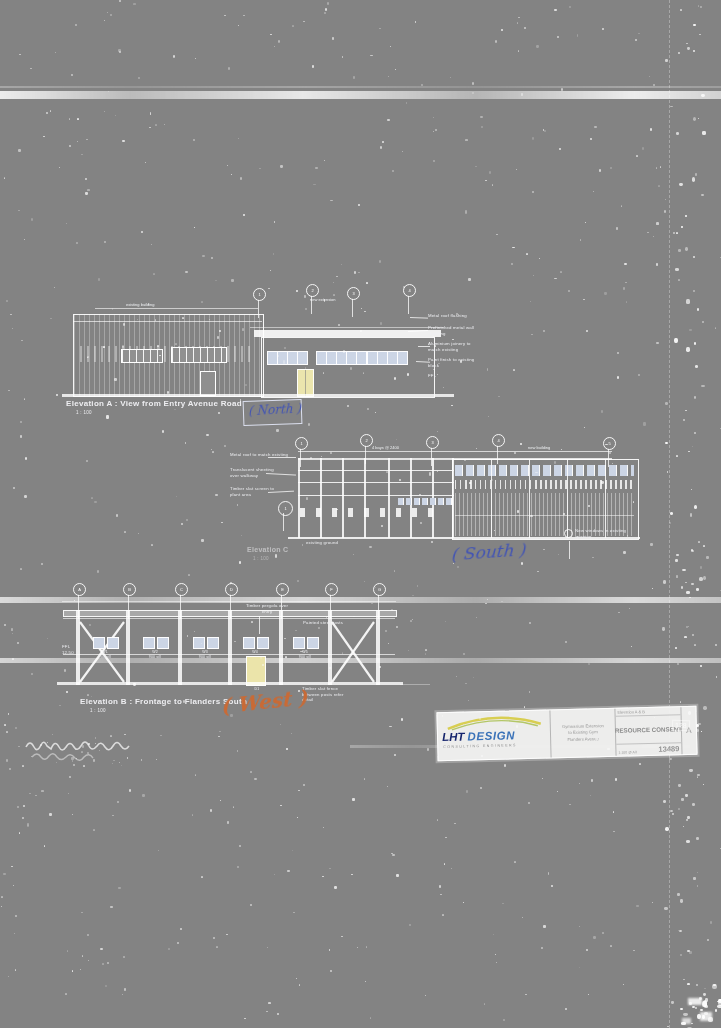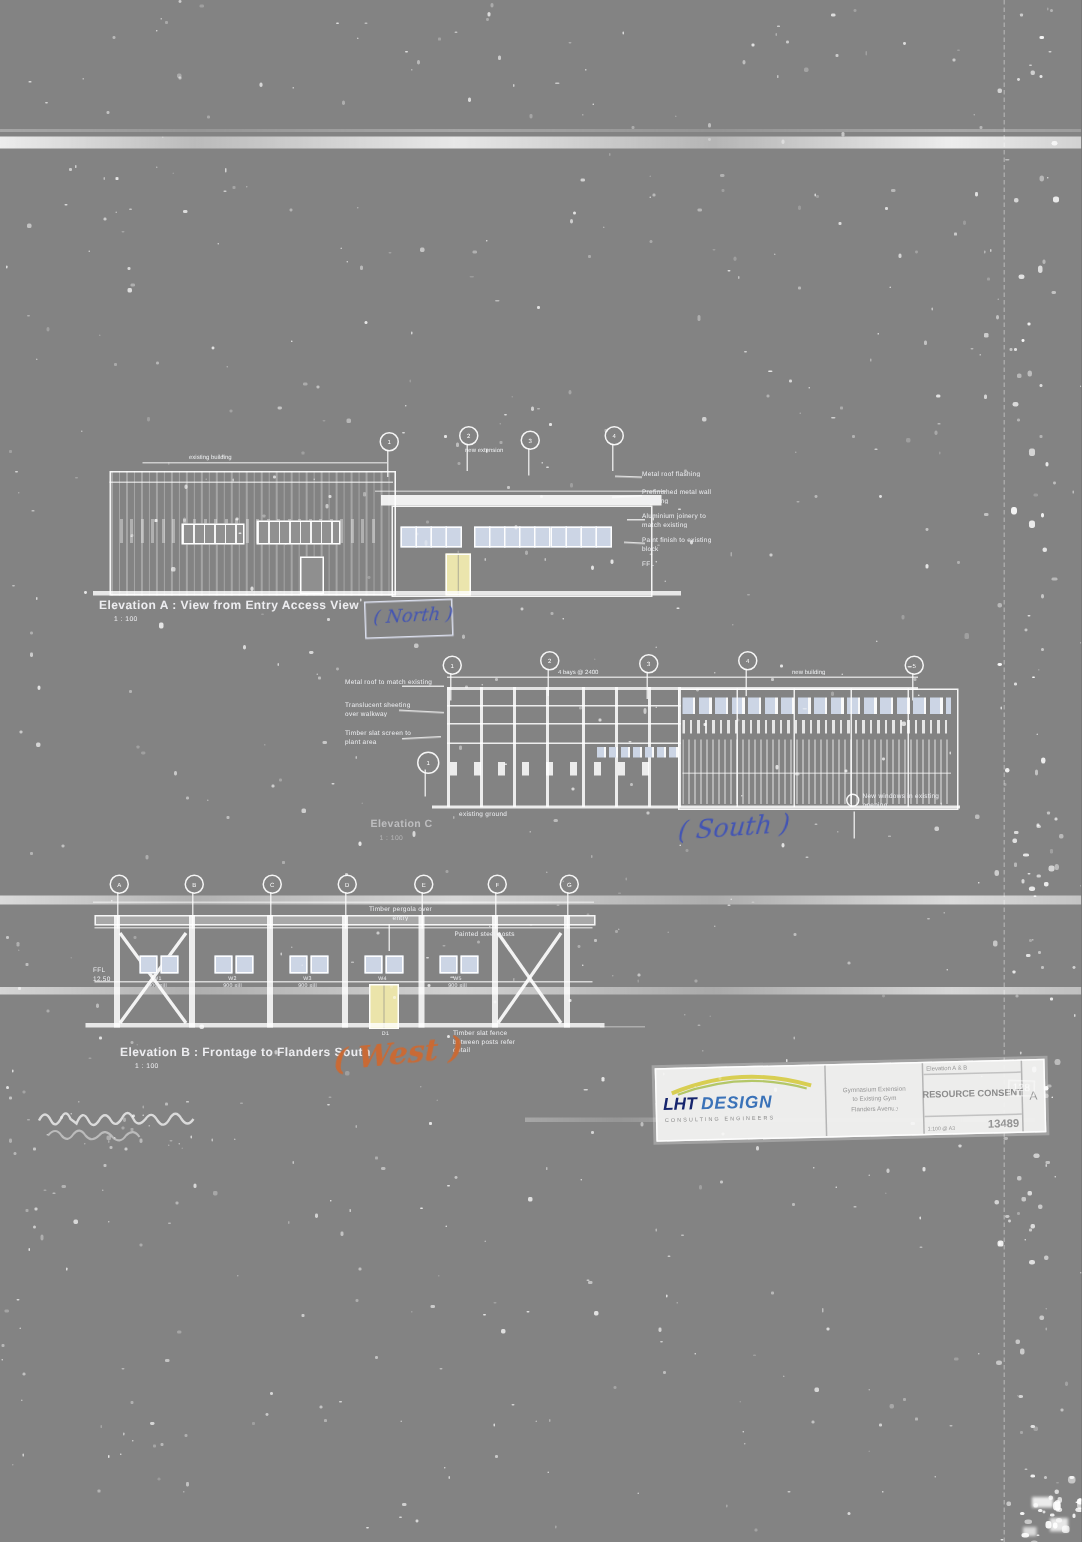--- a/index.html
+++ b/index.html
@@ -89,21 +89,21 @@
   <div class="lead" style="left:410px;top:317px;width:18px;transform:rotate(2deg);"></div>
   <div class="lead" style="left:408px;top:331px;width:20px;transform:rotate(-3deg);"></div>
   <div class="lead" style="left:418px;top:346px;width:12px;"></div>
   <div class="lead" style="left:416px;top:361px;width:14px;transform:rotate(3deg);"></div>
   <div class="note" style="left:428px;top:313px;width:62px;">Metal roof flashing</div>
   <div class="note" style="left:428px;top:325px;width:52px;">Prefinished metal wall cladding</div>
   <div class="note" style="left:428px;top:341px;width:52px;">Aluminium joinery to match existing</div>
   <div class="note" style="left:428px;top:357px;width:50px;">Paint finish to existing block</div>
   <div class="note" style="left:428px;top:373px;width:30px;">FFL</div>
 
-  <div class="cap" style="left:66px;top:399px;font-size:8px;">Elevation A : View from Entry Access View</div>
+  <div class="cap" style="left:66px;top:399px;font-size:8px;">Elevation A : View from Entry Avenue Road</div>
   <div class="cap" style="left:76px;top:410px;font-size:4.5px;font-weight:normal;">1 : 100</div>
   <div class="abs" style="left:243px;top:400px;width:57px;height:23px;border:1.5px solid rgba(228,233,250,.9);transform:rotate(-2deg);filter:blur(.25px);"></div>
   <div class="hand" style="left:249px;top:403px;font-size:12px;color:#4254b4;transform:rotate(-3deg) skewX(-8deg);">( North )</div>
 
   <div class="bubble" style="left:295px;top:437px;"><span>1</span></div>
   <div class="bubble" style="left:360px;top:434px;"><span>2</span></div>
   <div class="bubble" style="left:426px;top:436px;"><span>3</span></div>
   <div class="bubble" style="left:492px;top:434px;"><span>4</span></div>
   <div class="bubble" style="left:603px;top:437px;"><span>5</span></div>
 

